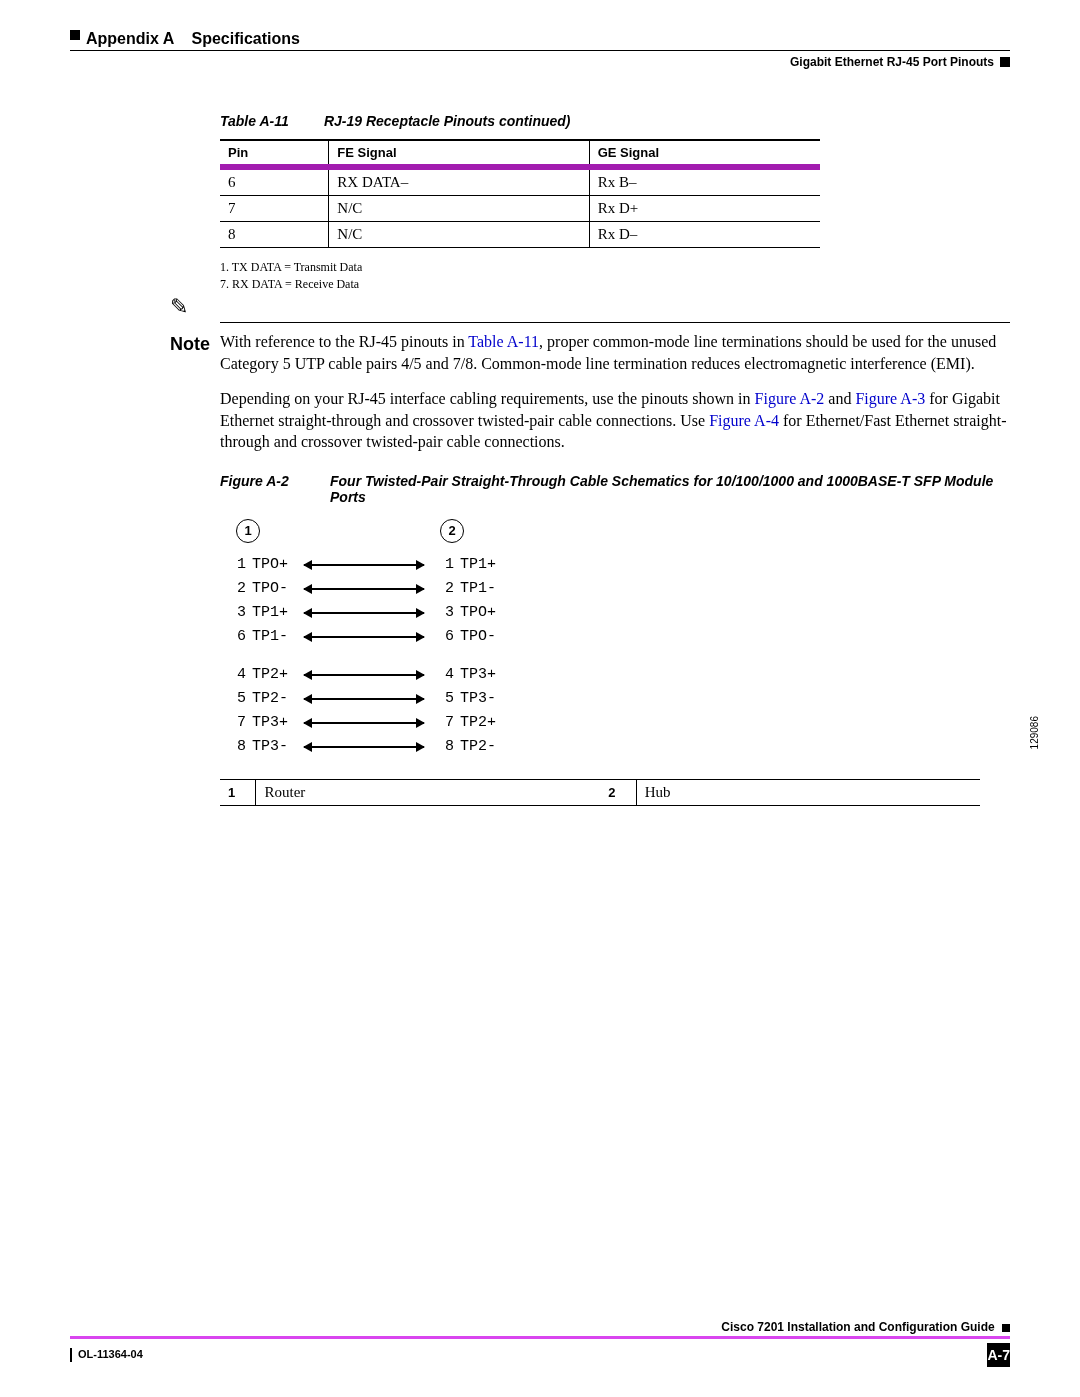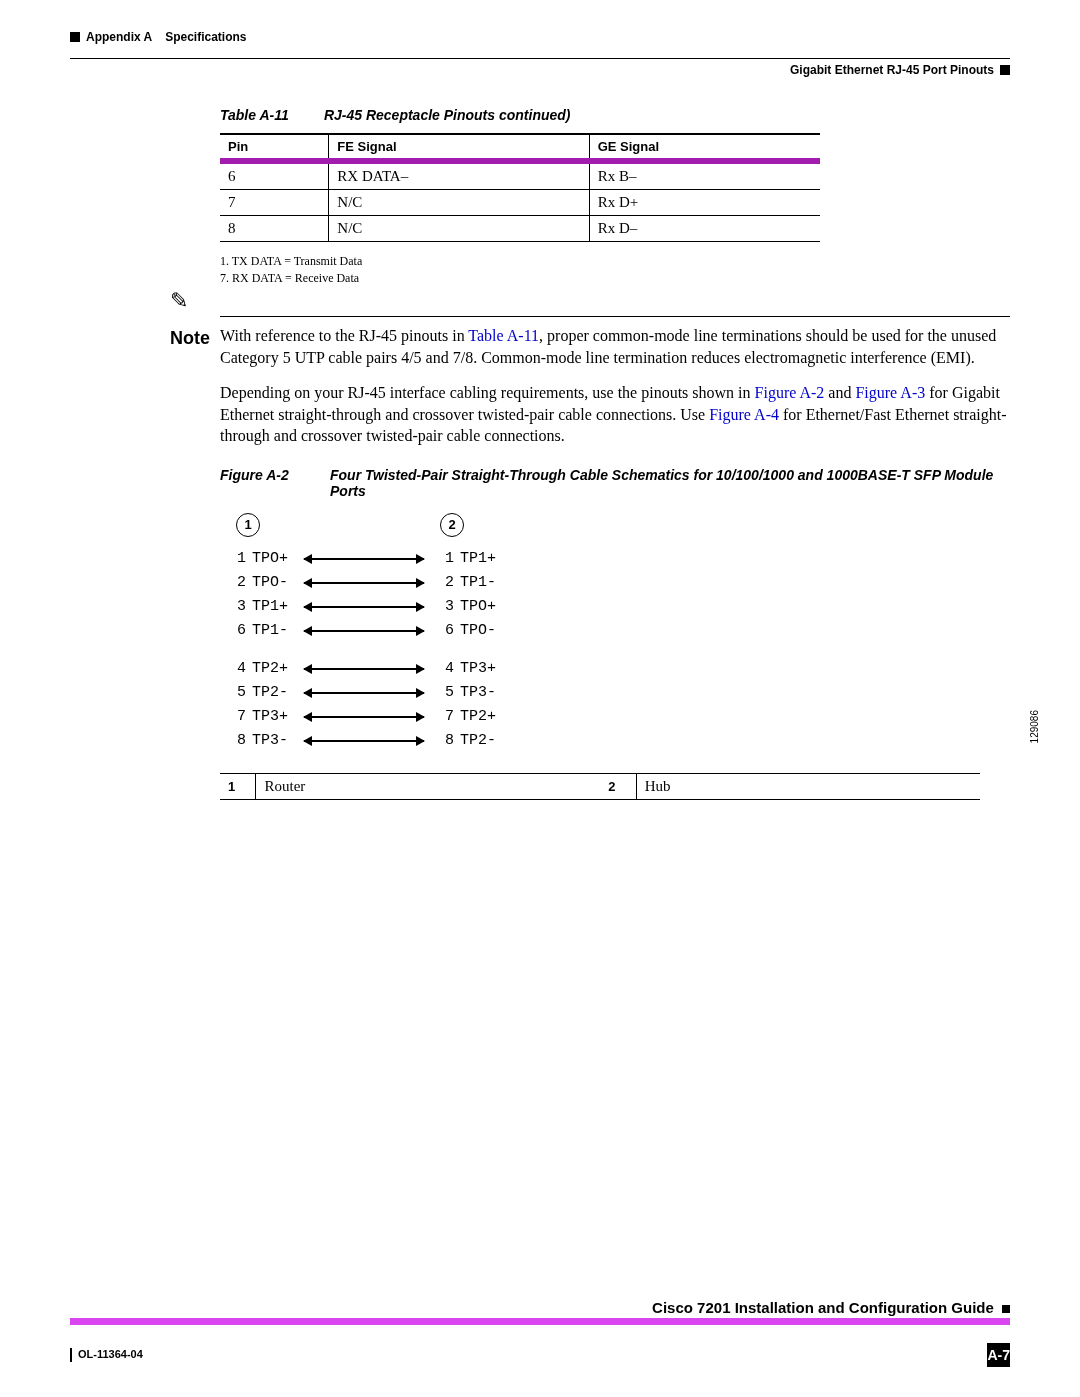--- a/index.html
+++ b/index.html
@@ -12,45 +12,45 @@
   }
   .page {
     padding: 30px 70px 30px 70px;
     position: relative;
     box-sizing: border-box;
     height: 1397px;
   }
   .header-row {
     display: flex;
     justify-content: flex-start;
-    align-items: center;
-    font-family: Arial, Helvetica, sans-serif;
-    font-weight: bold;
-    font-size: 12px;
+    align-items: flex-start;
+    font-family: Arial, Helvetica, sans-serif;
+    font-weight: bold;
+    font-size: 16px;
     border-bottom: 1px solid #000;
-    padding-bottom: 14px;
+    padding-bottom: 2px;
     margin-bottom: 4px;
   }
   .header-row .marker {
     width: 10px;
     height: 10px;
     background: #000;
     margin-right: 6px;
   }
   .header-row .left {
     flex: 1;
   }
   .subheader-row {
     display: flex;
     justify-content: flex-end;
     align-items: center;
     font-family: Arial, Helvetica, sans-serif;
     font-weight: bold;
     font-size: 12px;
-    margin-bottom: 30px;
+    margin-bottom: 44px;
   }
   .subheader-row .marker-right {
     width: 10px;
     height: 10px;
     background: #000;
     margin-left: 6px;
   }
   .content {
     margin-left: 150px;
   }
@@ -213,32 +213,32 @@
   .footer {
     position: absolute;
     bottom: 30px;
     left: 70px;
     right: 70px;
   }
   .footer-top {
     text-align: right;
     font-family: Arial, Helvetica, sans-serif;
     font-weight: bold;
-    font-size: 15px;
-    border-bottom: 7px solid #d946ef;
+    font-size: 12px;
+    border-bottom: 3px solid #d946ef;
     padding-bottom: 2px;
   }
   .footer-top .dot {
     display:inline-block; width:8px; height:8px; background:#000; margin-left:4px; vertical-align:middle;
   }
   .footer-bottom {
     display: flex;
     justify-content: space-between;
     align-items: center;
-    margin-top: 18px;
+    margin-top: 4px;
   }
   .footer-bottom .doc {
     font-family: Arial, sans-serif;
     font-weight: bold;
     font-size: 11px;
   }
   .footer-bottom .doc .bar {
     display:inline-block; width:2px; height:14px; background:#000; margin-right:6px; vertical-align:middle;
   }
   .pagenum {
@@ -265,21 +265,21 @@
   </div>
   <div class="subheader-row">
     <span>Gigabit Ethernet RJ-45 Port Pinouts</span>
     <span class="marker-right"></span>
   </div>
 
   <div class="content">
 
     <div class="table-caption">
       <span class="tnum">Table A-11</span>
-      <span>RJ-45 Receptacle Pinouts continued)</span>
+      <span>RJ-19 Receptacle Pinouts continued)</span>
     </div>
 
     <table class="pinout">
       <thead>
         <tr>
           <th>Pin</th>
           <th class="col2">FE Signal</th>
           <th class="col3">GE Signal</th>
         </tr>
       </thead>

